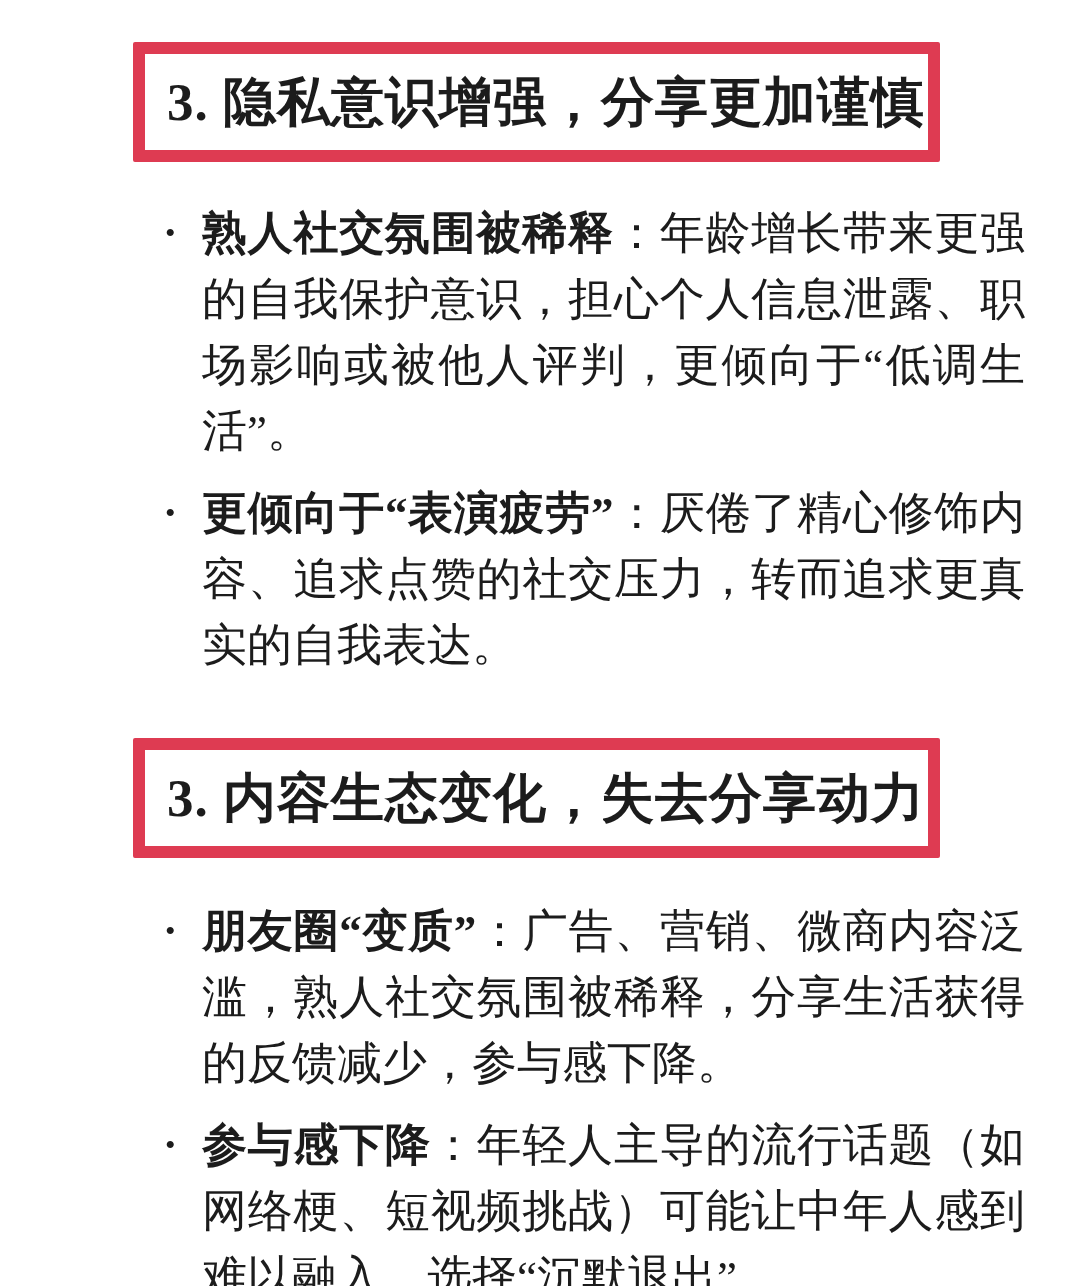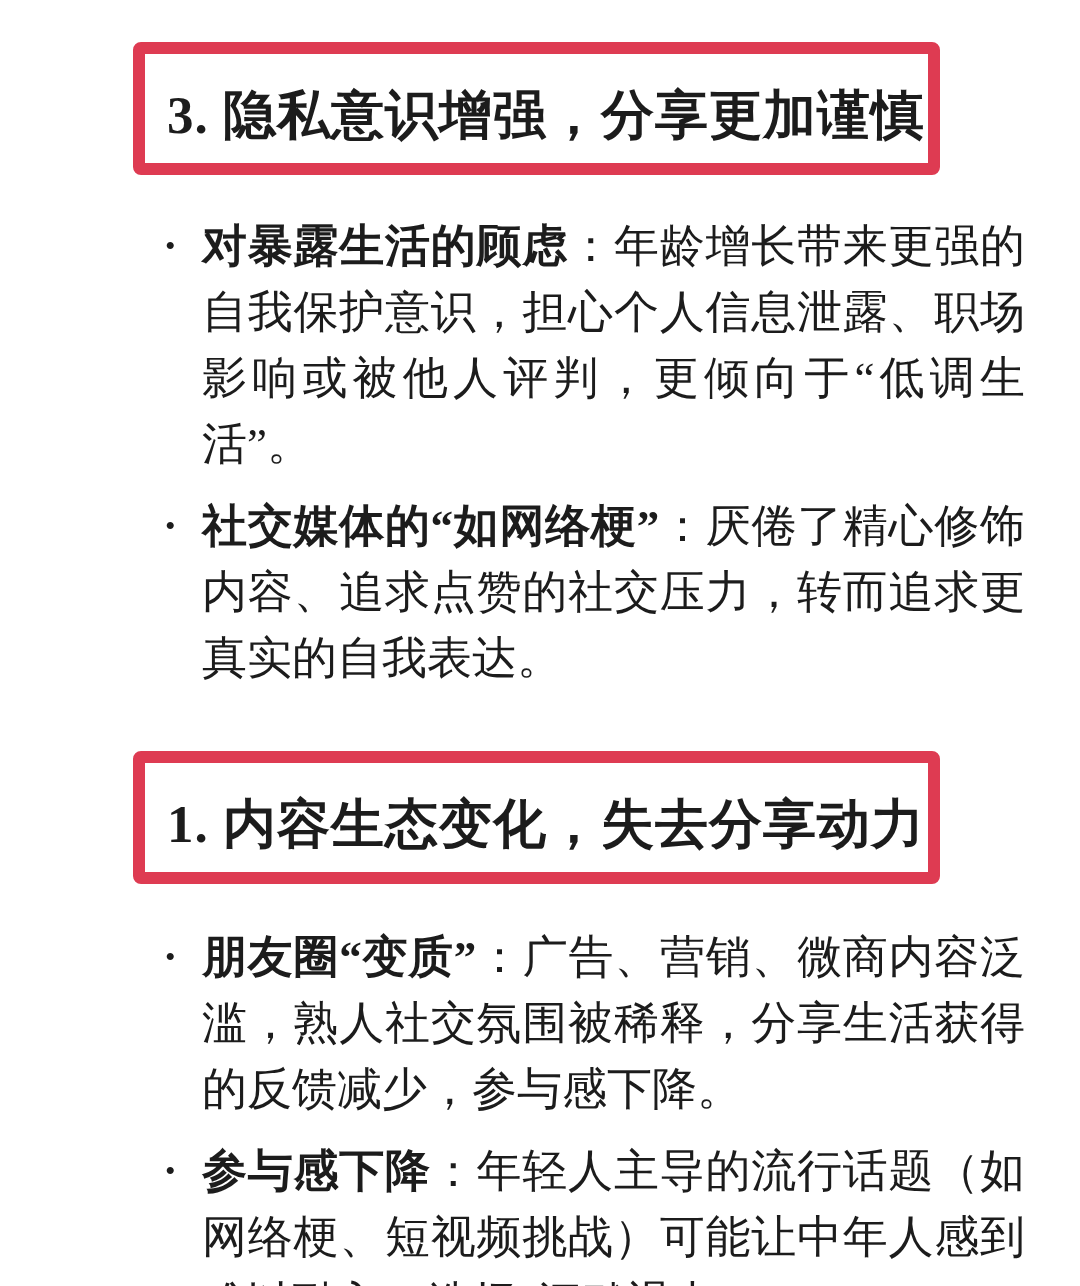--- a/index.html
+++ b/index.html
@@ -18,23 +18,23 @@
     height: 1286px;
     font-family: "Liberation Serif", "DejaVu Serif", serif;
     color: var(--ink);
     overflow: hidden;
   }
   .page {
     padding: 42px 55px 0 133px;
   }
   .heading-box {
     border: 12px solid var(--accent);
-    border-radius: 8px;
+    border-radius: 2px;
     width: 807px;
-    padding: 24px 10px 11px 22px;
+    padding: 11px 10px 11px 22px;
     background: var(--bg);
     margin-bottom: 38px;
   }
   .heading-box.second {
     margin-top: 60px;
     margin-bottom: 40px;
   }
   .section-heading {
     margin: 0;
     font-size: 53px;
@@ -77,34 +77,34 @@
 
   <section>
     <div class="heading-box">
       <h2 class="section-heading">3. 隐私意识增强，分享更加谨慎</h2>
     </div>
 
     <div class="bullet-list">
 
       <div class="bullet-item">
         <span class="bullet-dot">•</span>
-        <p class="bullet-text"><span class="bullet-lead">对暴露生活的顾虑</span><span>：</span><span>年龄增长带来更强的自我保护意识，担心个人信息泄露、职场影响或被他人评判，更倾向于“低调生活”。</span></p>
+        <p class="bullet-text"><span class="bullet-lead">熟人社交氛围被稀释</span><span>：</span><span>年龄增长带来更强的自我保护意识，担心个人信息泄露、职场影响或被他人评判，更倾向于“低调生活”。</span></p>
       </div>
 
       <div class="bullet-item">
         <span class="bullet-dot">•</span>
-        <p class="bullet-text"><span class="bullet-lead">社交媒体的“如网络梗”</span><span>：</span><span>厌倦了精心修饰内容、追求点赞的社交压力，转而追求更真实的自我表达。</span></p>
+        <p class="bullet-text"><span class="bullet-lead">更倾向于“表演疲劳”</span><span>：</span><span>厌倦了精心修饰内容、追求点赞的社交压力，转而追求更真实的自我表达。</span></p>
       </div>
 
     </div>
   </section>
 
   <section>
     <div class="heading-box second">
-      <h2 class="section-heading">1. 内容生态变化，失去分享动力</h2>
+      <h2 class="section-heading">3. 内容生态变化，失去分享动力</h2>
     </div>
 
     <div class="bullet-list">
 
       <div class="bullet-item">
         <span class="bullet-dot">•</span>
         <p class="bullet-text"><span class="bullet-lead">朋友圈“变质”</span><span>：</span><span>广告、营销、微商内容泛滥，熟人社交氛围被稀释，分享生活获得的反馈减少，参与感下降。</span></p>
       </div>
 
       <div class="bullet-item">

